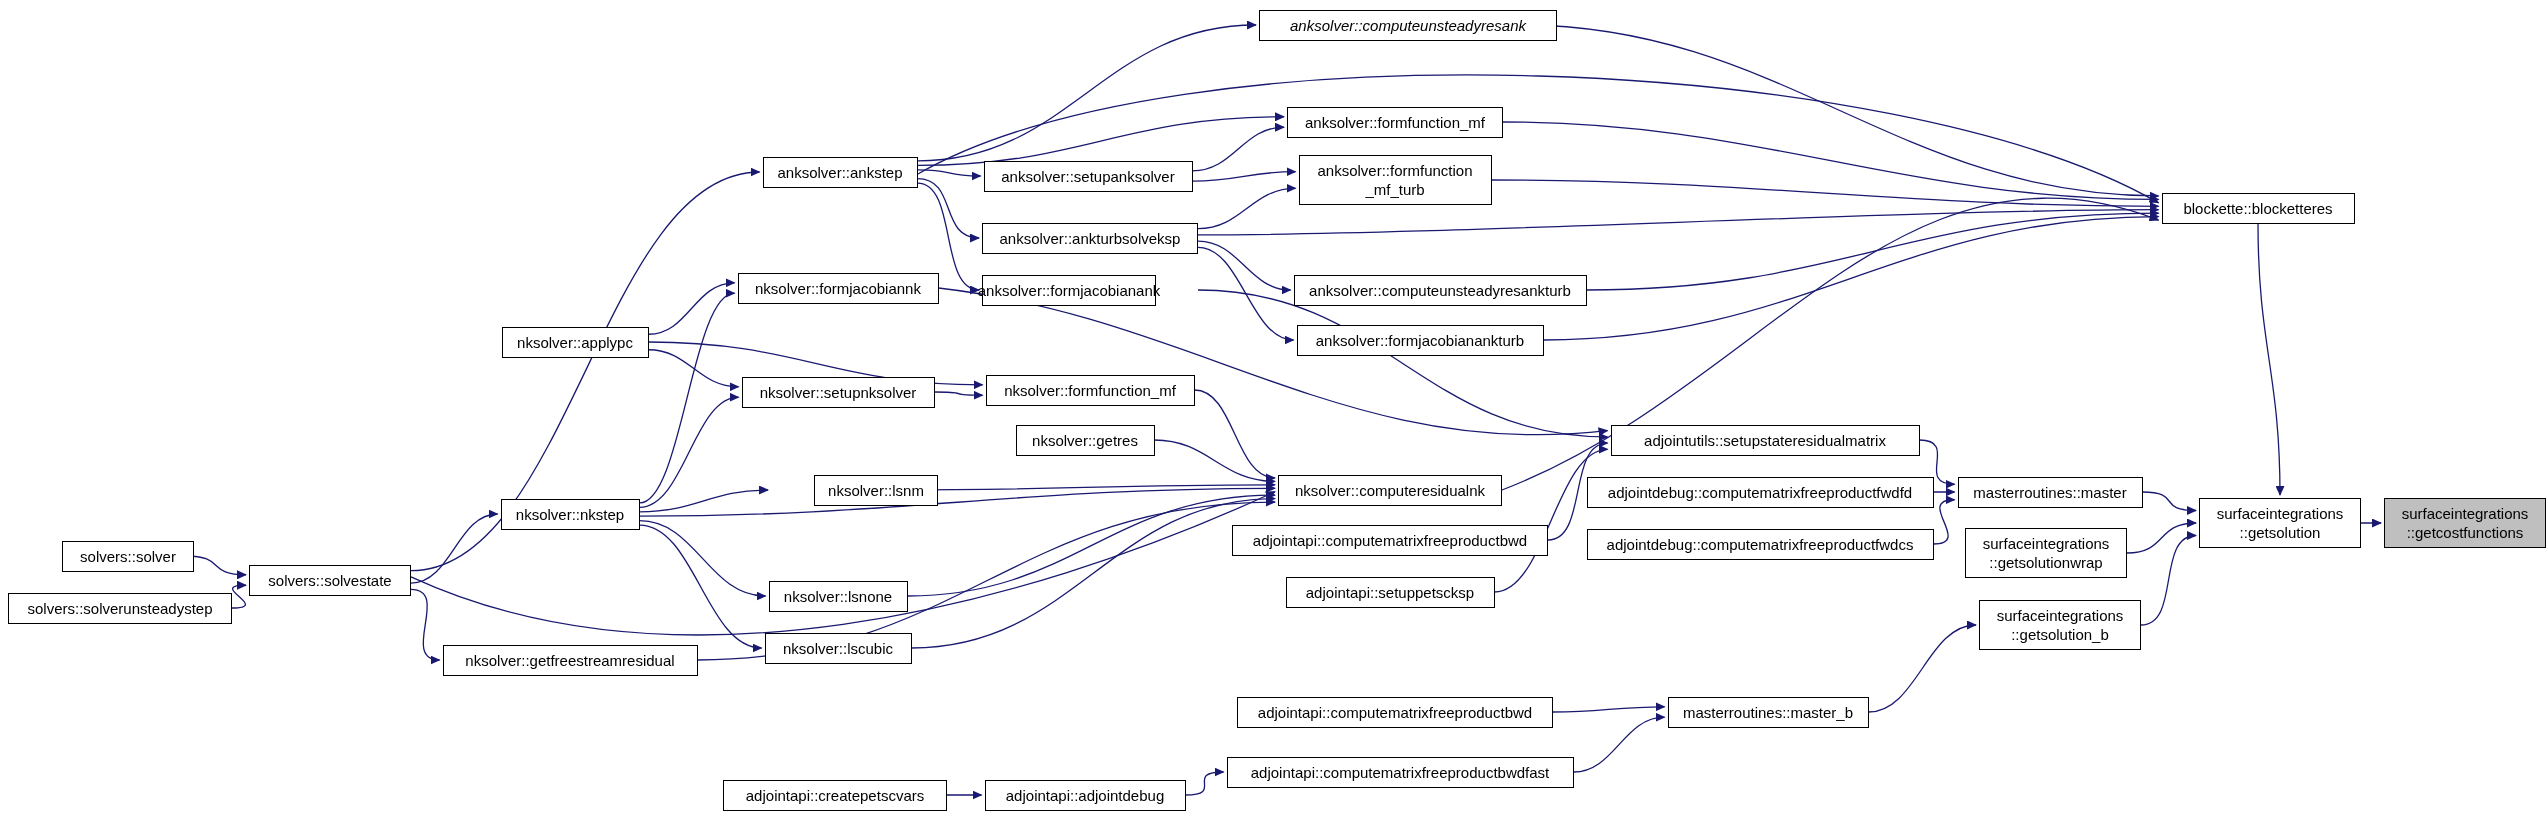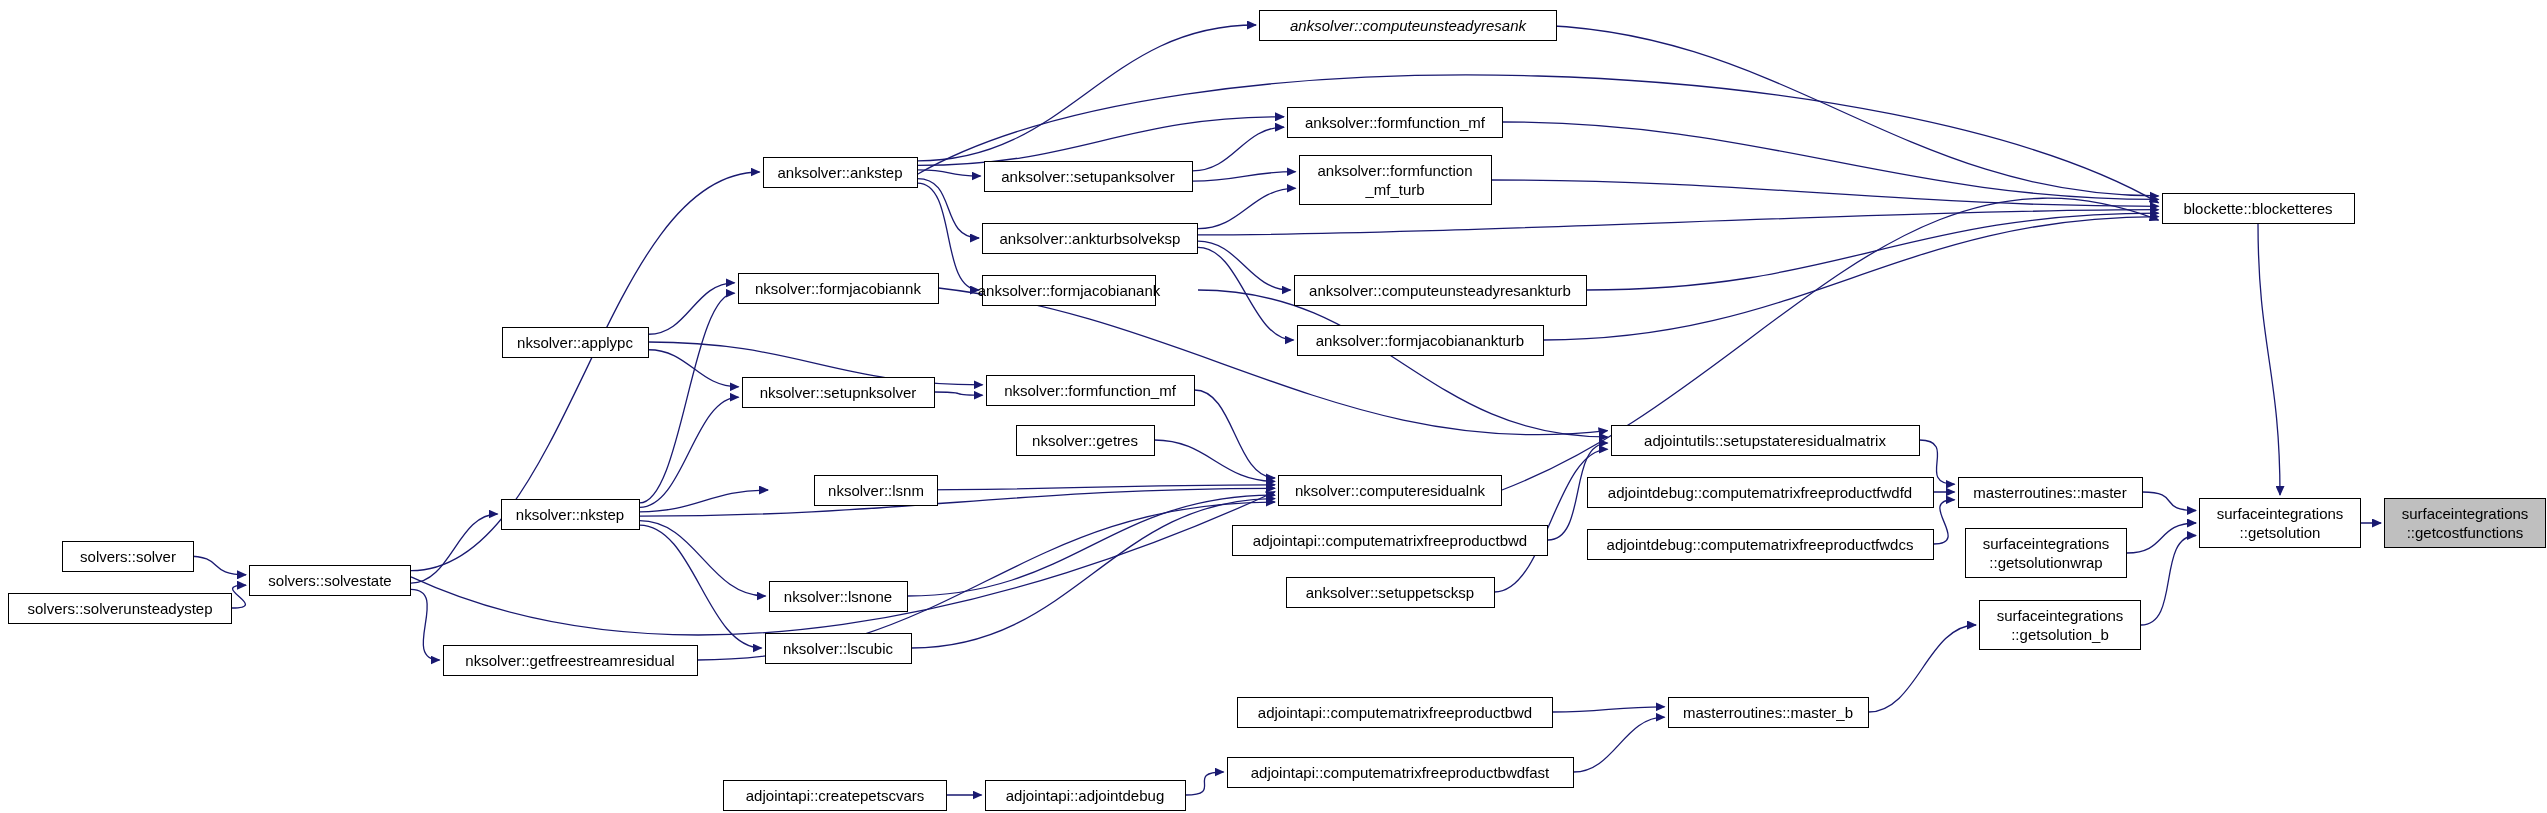--- a/index.html
+++ b/index.html
@@ -171,21 +171,21 @@
       <div class="node" style="left: 1296.5px; top: 324.5px; width: 247px; height: 31px;">
         <span>anksolver::formjacobianankturb</span>
       </div>
       <div class="node" style="left: 1278px; top: 474.5px; width: 224px; height: 31px;">
         <span>nksolver::computeresidualnk</span>
       </div>
       <div class="node" style="left: 1232px; top: 524.5px; width: 316px; height: 31px;">
         <span>adjointapi::computematrixfreeproductbwd</span>
       </div>
       <div class="node" style="left: 1285.5px; top: 576.5px; width: 209px; height: 31px;">
-        <span>anksolver::setuppetscksp</span>
+        <span>adjointapi::setuppetscksp</span>
       </div>
       <div class="node" style="left: 1237px; top: 696.5px; width: 316px; height: 31px;">
         <span>adjointapi::computematrixfreeproductbwd</span>
       </div>
       <div class="node" style="left: 1226.5px; top: 756.5px; width: 347px; height: 31px;">
         <span>adjointapi::computematrixfreeproductbwdfast</span>
       </div>
       <div class="node" style="left: 1610.5px; top: 424.5px; width: 309px; height: 31px;">
         <span>adjointutils::setupstateresidualmatrix</span>
       </div>

